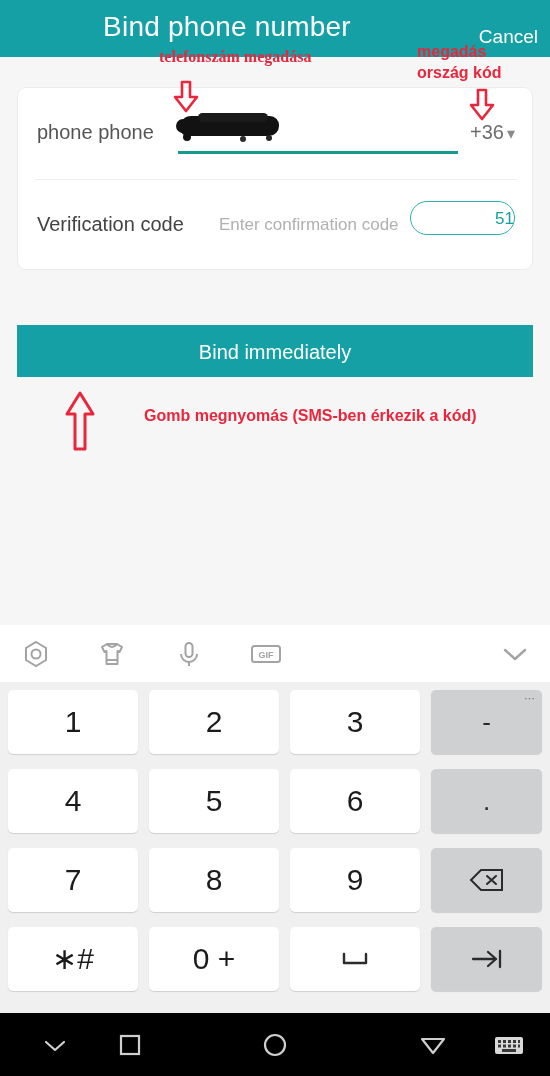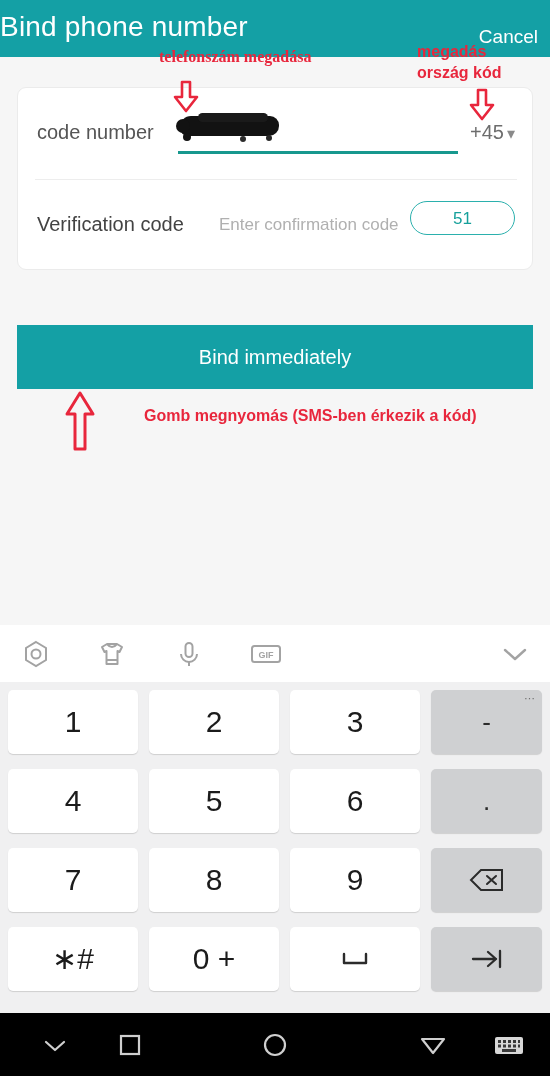--- a/index.html
+++ b/index.html
@@ -8,21 +8,21 @@
     background:#f6f6f6;
     font-family:"Liberation Sans", sans-serif;
     overflow:hidden;position:relative;
   }
   
   .header{
     position:absolute;left:0;top:0;width:550px;height:57px;
     background:#14a0a5;
   }
   .header-title{
-    position:absolute;left:0;top:11px;width:454px;text-align:left;
+    position:absolute;left:0;top:11px;width:454px;text-align:center;
     color:#ffffff;font-size:28px;letter-spacing:.2px;
   }
   .cancel-btn{
     position:absolute;right:12px;top:26px;
     color:#ffffff;font-size:19px;
   }
   
   .card{
     position:absolute;left:17px;top:87px;width:516px;height:183px;
     background:#ffffff;border:1px solid #ebebeb;border-radius:9px;
@@ -62,26 +62,26 @@
     position:absolute;right:19px;top:33px;
     font-size:20px;color:#6d6d6d;
   }
   .chev{display:inline-block;margin-left:3px;font-size:16px;color:#8a8a8a;}
   .code-placeholder{
     position:absolute;left:201px;top:35px;font-size:17px;color:#b0b0b0;
   }
   .resend-btn{
     position:absolute;right:19px;top:21px;width:105px;height:34px;
     border:1.5px solid #2bb0ad;border-radius:18px;background:#ffffff;
-    color:#16a09b;font-size:17px;line-height:33px;text-align:center;
+    color:#16a09b;font-size:17px;line-height:33px;text-align:right;
     box-sizing:border-box;
   }
   
   .bind-btn{
-    position:absolute;left:17px;top:325px;width:516px;height:64px;
+    position:absolute;left:17px;top:325px;width:516px;height:52px;
     background:#14a0a5;color:#ffffff;font-size:20px;
     line-height:52px;text-align:center;border:none;
     font-family:"Liberation Sans", sans-serif;
   }
   
   .ann{position:absolute;color:#e8263c;font-weight:bold;}
   .ann-phone{left:159px;top:48px;font-size:16px;font-family:Liberation Serif, serif;}
   .ann-country{left:417px;top:41px;font-size:16px;line-height:21px;width:120px;}
   .ann-press{left:144px;top:407px;font-size:16px;text-align:right;}
   .arrow{position:absolute;}
@@ -134,26 +134,26 @@
 <body>
 
 <div class="header">
   <div class="header-title">Bind phone number</div>
   <div class="cancel-btn">Cancel</div>
 </div>
 
 <div class="card">
 
   <div class="row row-phone">
-    <div class="field-label">code number</div>
+    <div class="field-label">phone phone</div>
     <div class="phone-input-wrap">
       <div class="redaction"></div>
       <div class="phone-underline"></div>
     </div>
-    <div class="country-code"><span>+45</span><span class="chev">▾</span></div>
+    <div class="country-code"><span>+36</span><span class="chev">▾</span></div>
   </div>
 
   <div class="divider"></div>
 
   <div class="row row-code">
     <div class="field-label">Verification code</div>
     <div class="code-placeholder">Enter confirmation code</div>
     <div class="resend-btn">51</div>
   </div>
 

